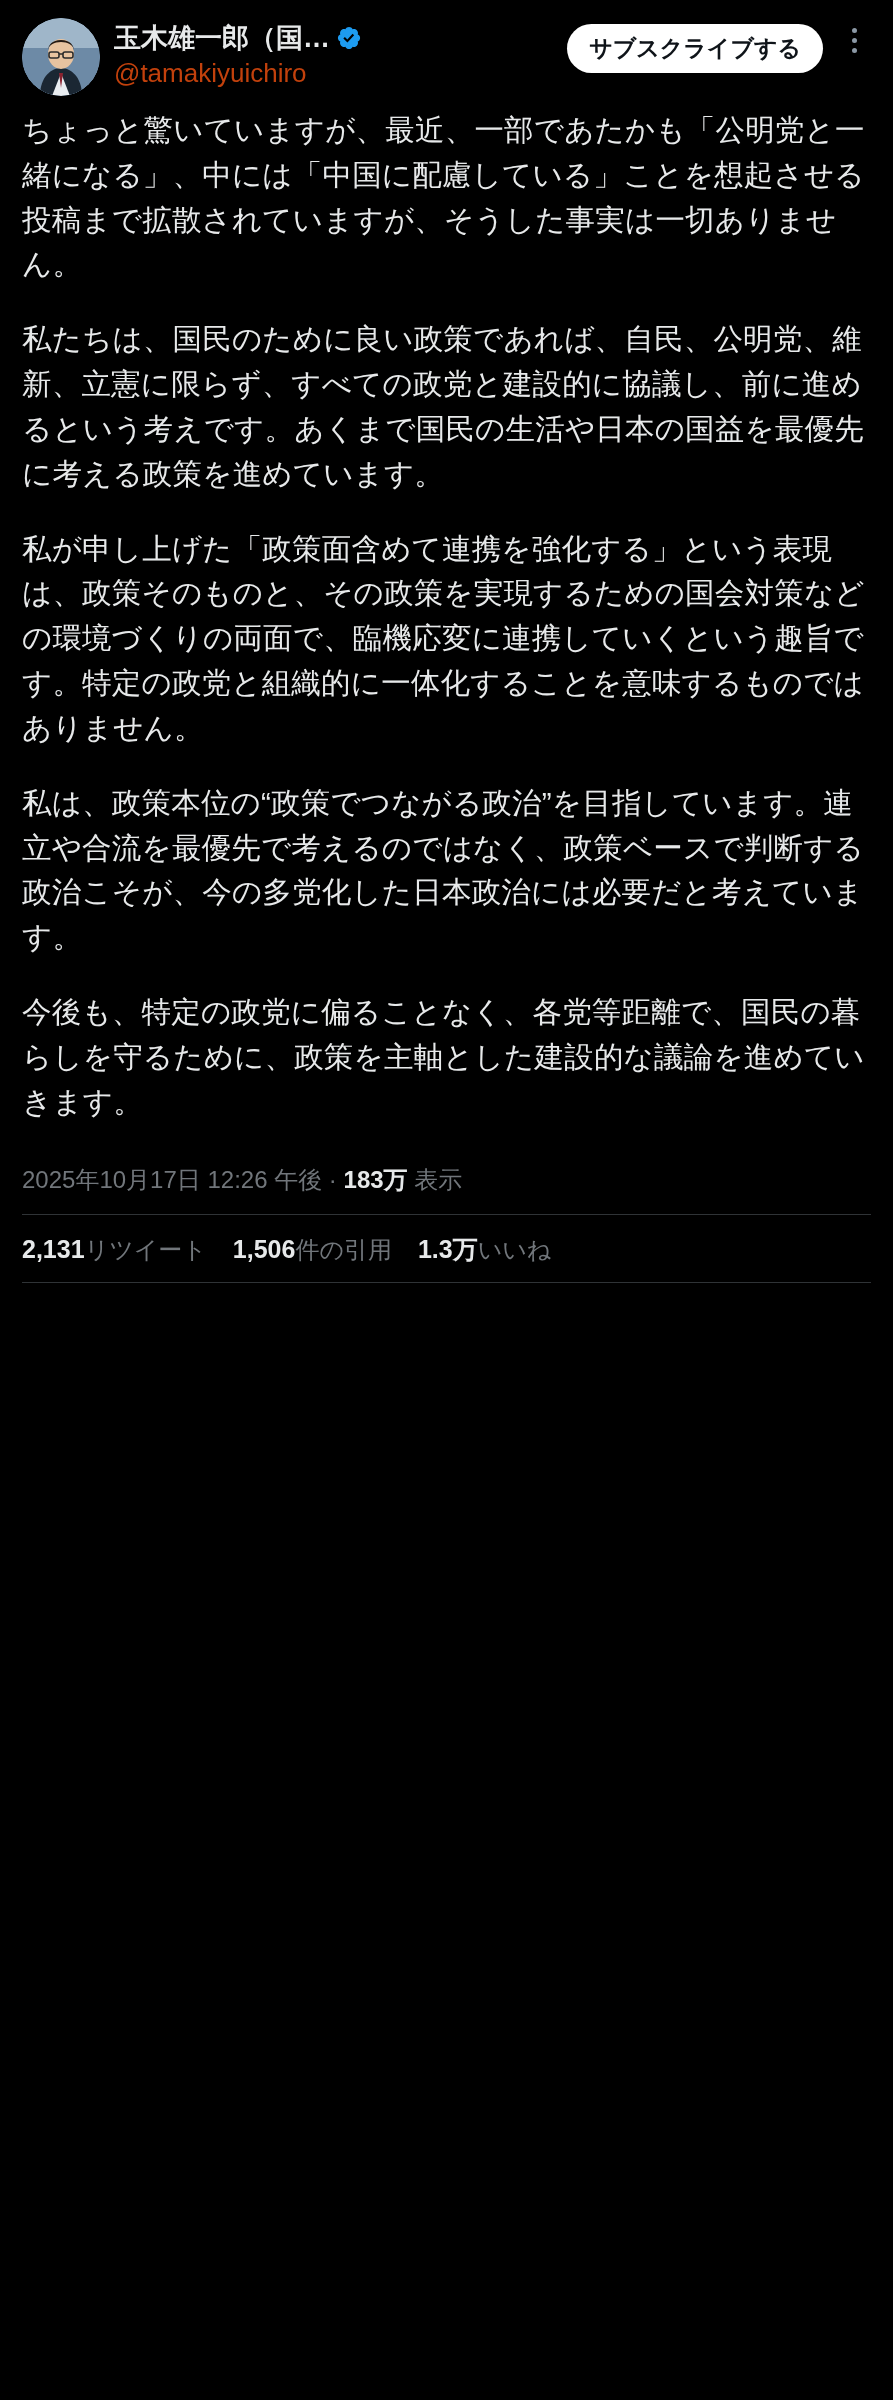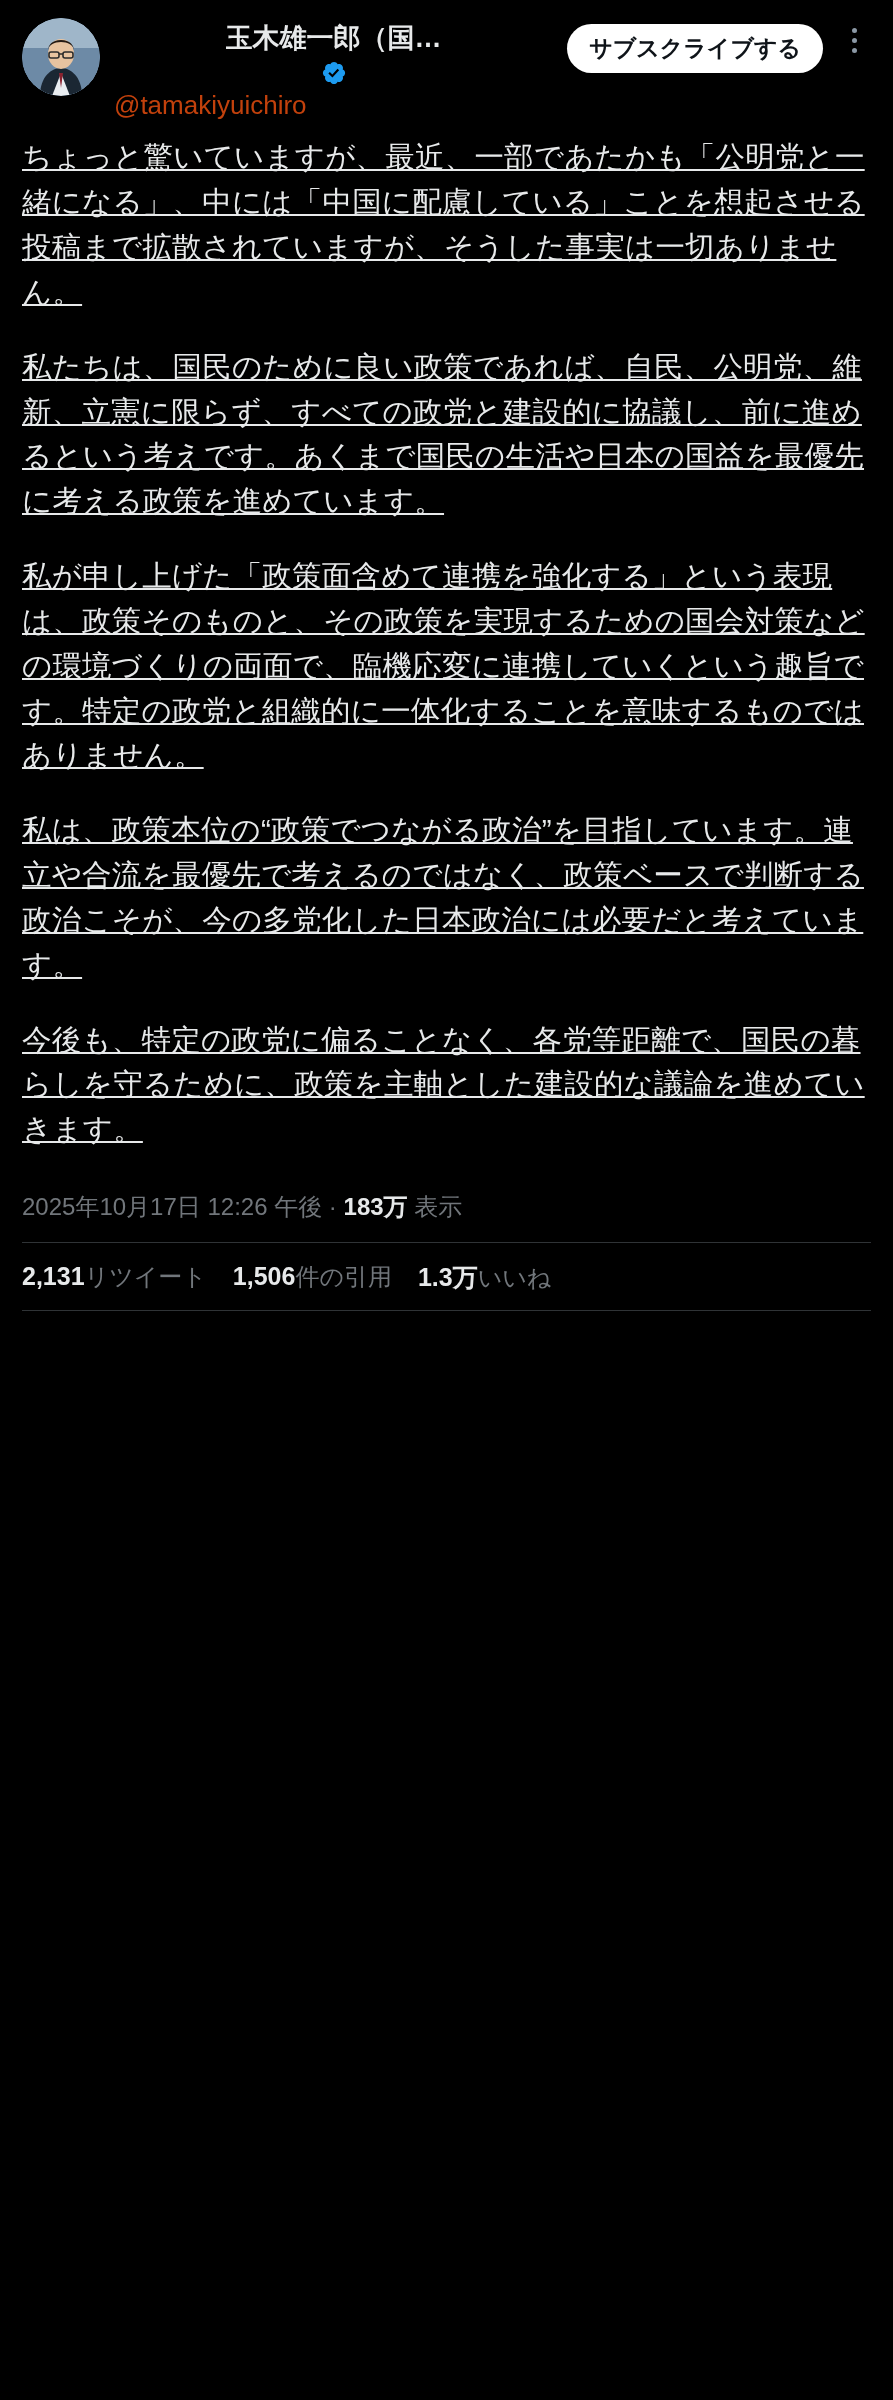--- a/index.html
+++ b/index.html
@@ -43,21 +43,20 @@
     flex: 1 1 auto;
     min-width: 0;
     padding-top: 4px;
   }
   .name-row {
     display: flex;
     align-items: center;
     gap: 6px;
     white-space: nowrap;
     overflow: hidden;
-    flex-direction: column;
   }
   .display-name {
     font-size: 27px;
     font-weight: bold;
     color: #e7e9ea;
     line-height: 1.2;
     overflow: hidden;
     text-overflow: ellipsis;
     max-width: 290px;
     white-space: nowrap;
@@ -114,21 +113,20 @@
     background: #8b98a5;
   }
   
   .body {
     font-size: 29.5px;
     line-height: 1.52;
     color: #e7e9ea;
     letter-spacing: 0.2px;
     word-break: break-all;
     padding-top: 2px;
-    text-decoration: underline;
   }
   .body p {
     margin: 0 0 30px 0;
   }
   .body p:last-child { margin-bottom: 32px; }
   
   .meta {
     font-size: 24px;
     color: #71767b;
     padding: 6px 0 18px 0;

